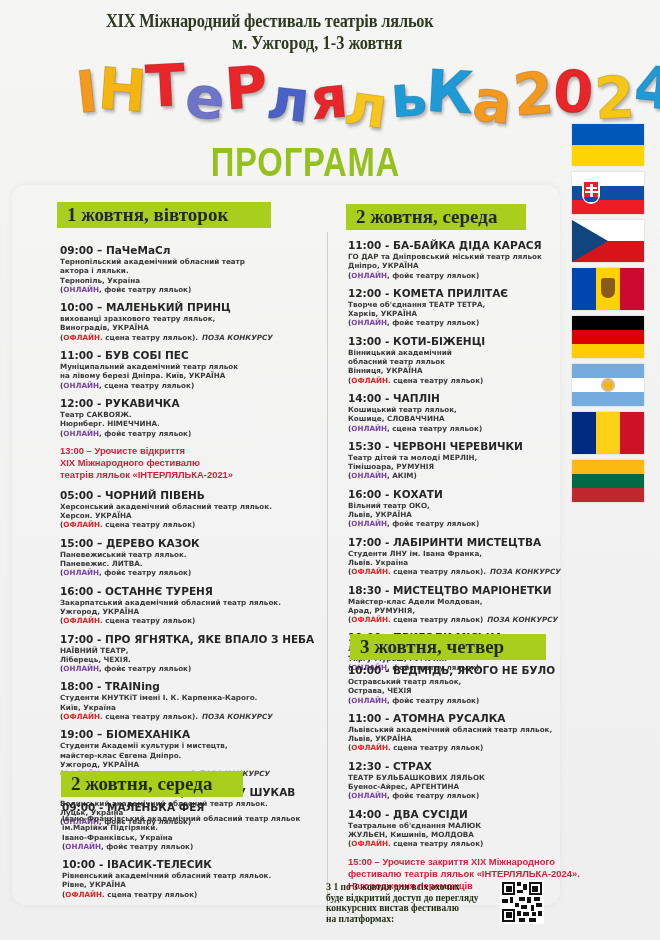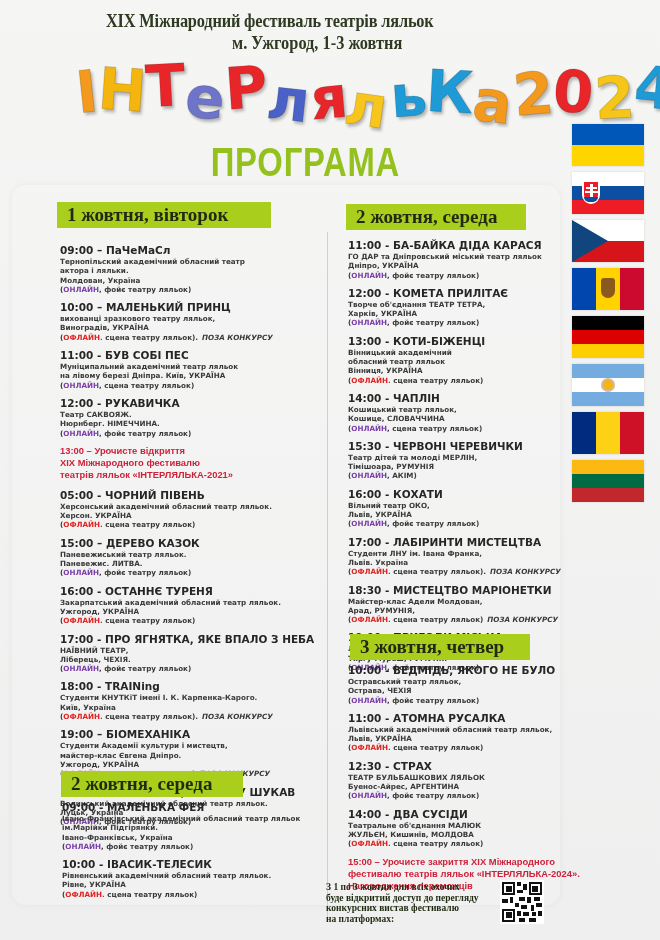--- a/index.html
+++ b/index.html
@@ -122,21 +122,21 @@
 <div class="programa">ПРОГРАМА</div>
 
 <div class="divider"></div>
 
 <div class="day-header" style="left:57px; top:202px; width:214px;">1 жовтня, вівторок</div>
 <div class="col" id="left-day1" style="left:60px; top:244px; width:265px;">
     <div class="event">
       <div class="ev-title">09:00 –  ПаЧеМаСл</div>
       <div class="ev-line">Тернопільский академічний обласний театр</div>
       <div class="ev-line">актора і ляльки.</div>
-      <div class="ev-line">Молдован, Україна</div>
+      <div class="ev-line">Тернопіль, Україна</div>
       <div class="ev-line"><span>(</span><span class="mode-online">ОНЛАЙН</span><span>, фойє театру ляльок)</span></div>
     </div>
     <div class="event">
       <div class="ev-title">10:00 – МАЛЕНЬКИЙ ПРИНЦ</div>
       <div class="ev-line">вихованці зразкового театру ляльок,</div>
       <div class="ev-line">Виноградів, УКРАЇНА</div>
       <div class="ev-line"><span>(</span><span class="mode-offline">ОФЛАЙН.</span><span>  сцена театру ляльок).</span><span class="poza">ПОЗА КОНКУРСУ</span></div>
     </div>
     <div class="event">
       <div class="ev-title">11:00 -  БУВ СОБІ ПЕС</div>
@@ -269,21 +269,21 @@
       <div class="ev-line"><span>(</span><span class="mode-offline">ОФЛАЙН.</span><span>  сцена театру ляльок)</span><span class="poza">ПОЗА КОНКУРСУ</span></div>
     </div>
     <div class="event">
       <div class="ev-title">19:00 - ПРИГОДИ МІСЬКА</div>
       <div class="ev-line">Лялькарі театру АРІЕЛЬ,</div>
       <div class="ev-line">Тиргу-Муреш, РУМУНІЯ</div>
       <div class="ev-line"><span>(</span><span class="mode-online">ОНЛАЙН</span><span>, фойє театру ляльок)</span></div>
     </div>
   </div>
 
-<div class="day-header" style="left:350px; top:634px; width:180px;">3 жовтня, четвер</div>
+<div class="day-header" style="left:350px; top:634px; width:196px;">3 жовтня, четвер</div>
 <div class="col" id="right-day3" style="left:348px; top:664px; width:290px;">
     <div class="event">
       <div class="ev-title">10:00 -  ВЕДМІДЬ, ЯКОГО НЕ БУЛО</div>
       <div class="ev-line">Остравський театр ляльок,</div>
       <div class="ev-line">Острава, ЧЕХІЯ</div>
       <div class="ev-line"><span>(</span><span class="mode-online">ОНЛАЙН</span><span>, фойє театру ляльок)</span></div>
     </div>
     <div class="event">
       <div class="ev-title">11:00 - АТОМНА РУСАЛКА</div>
       <div class="ev-line">Львівський академічний обласний театр ляльок,</div>

